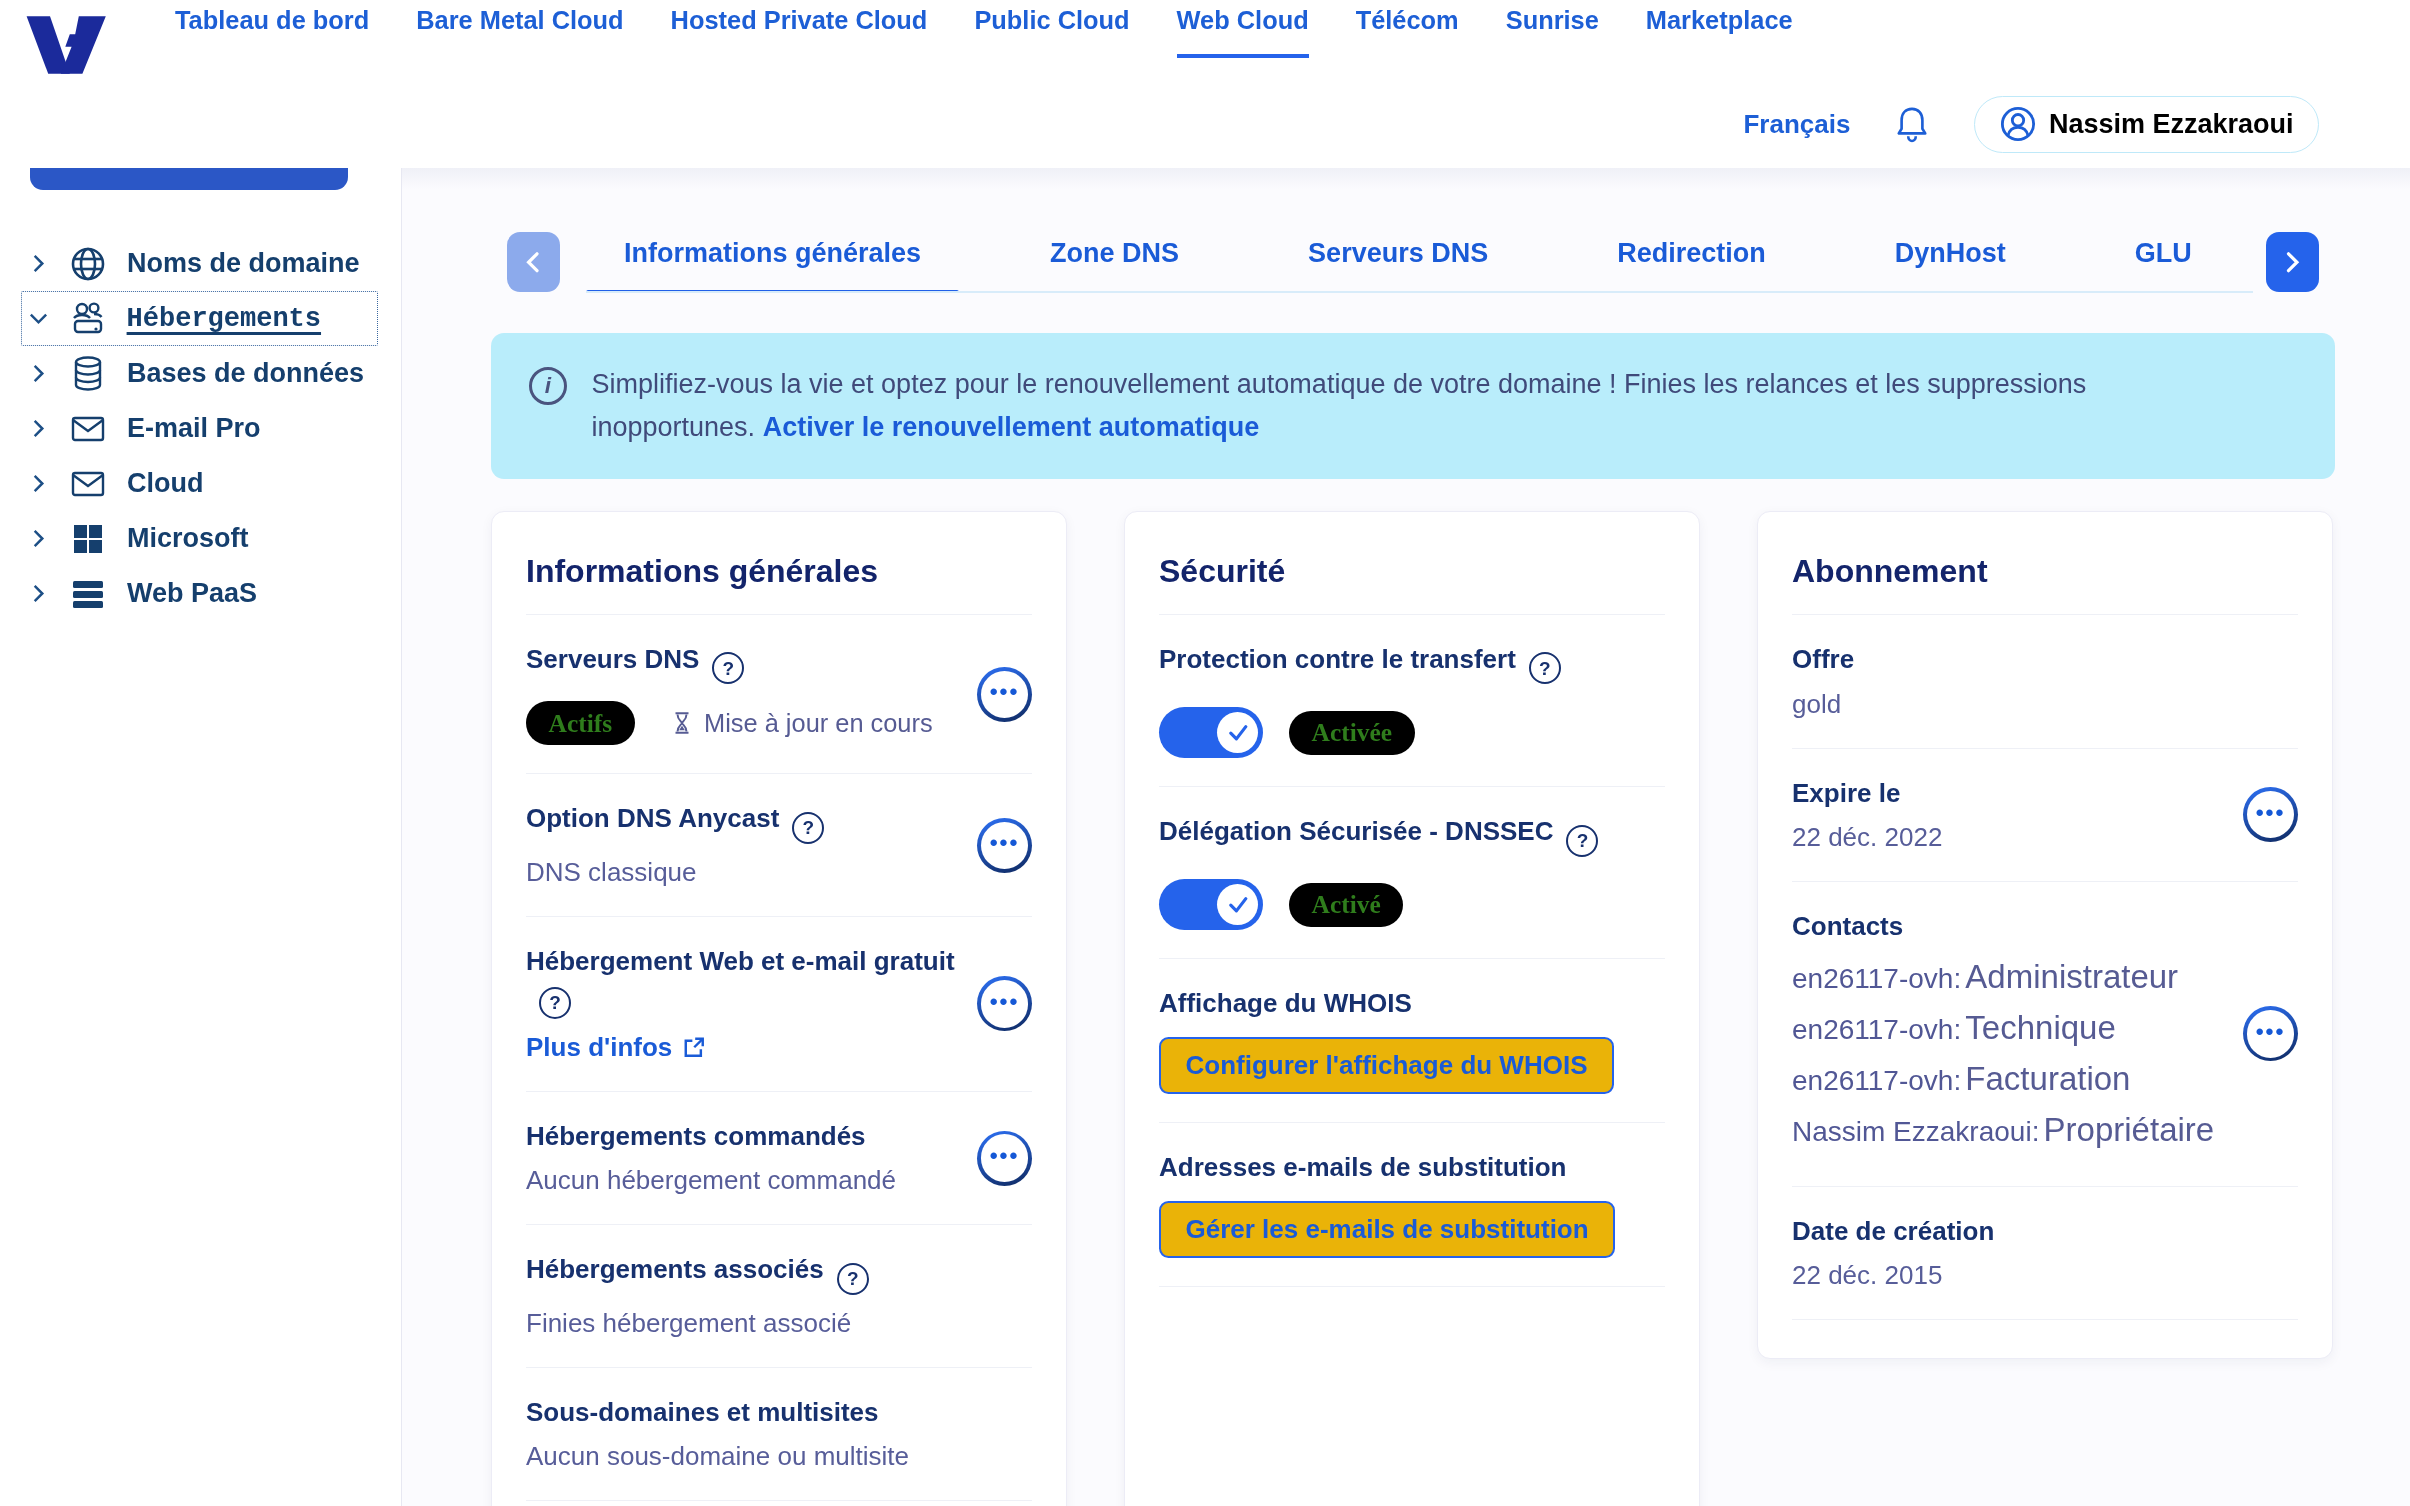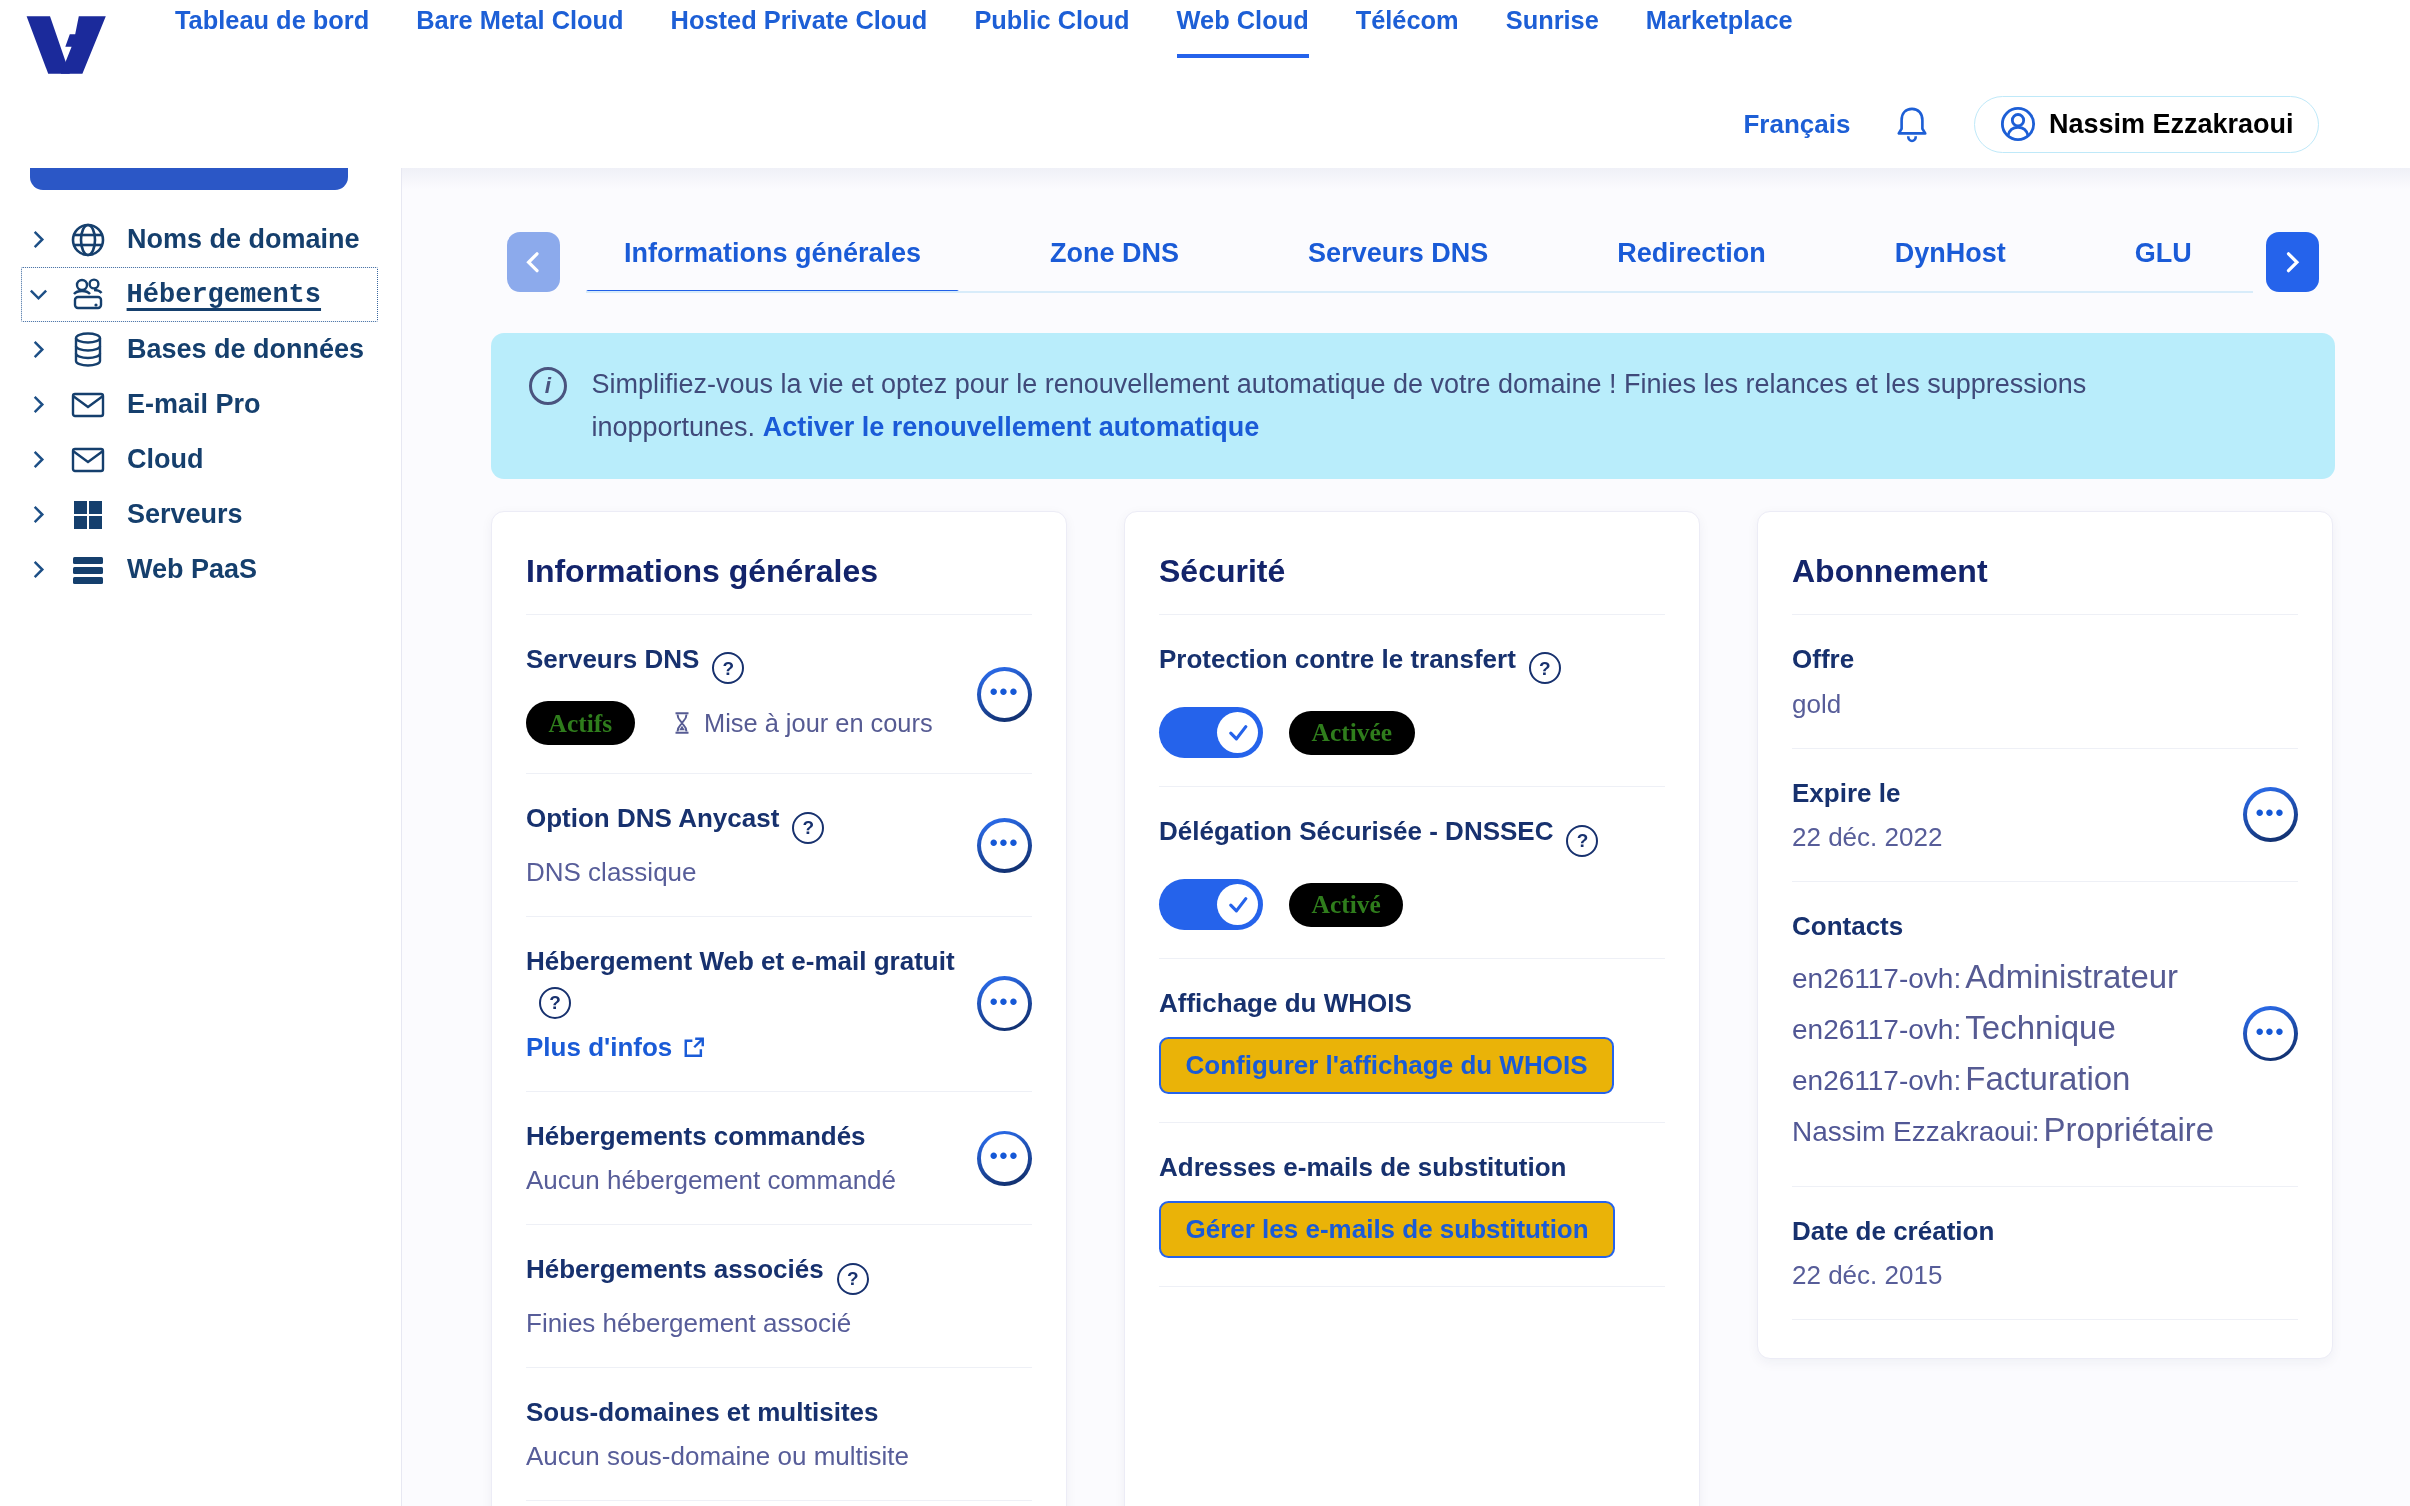--- a/index.html
+++ b/index.html
@@ -28,21 +28,21 @@
   }
   .user-pill .name { font-size:27px; font-weight:700; color:#000000; white-space:nowrap; }
 
   
   .body-row { display:flex; height:1339px; }
 
   
   .sidebar { width:402px; flex:none; background:#fff; border-right:0.9px solid #e7e8f2; position:relative; }
   .sb-button { position:absolute; top:0; left:30px; width:318px; height:21.7px;
     background:#2b57c6; border-radius:0 0 13px 13px; cursor:pointer; }
-  .sb-menu { position:absolute; top:44px; left:0; right:0; display:flex; flex-direction:column; }
+  .sb-menu { position:absolute; top:68px; left:0; right:0; display:flex; flex-direction:column; }
   .sb-item { display:flex; align-items:center; gap:19px; padding:9.4px 0 9.4px 28px; height:55px;
     cursor:pointer; color:#153f6d; }
   .sb-item .label { font-size:27px; font-weight:700; color:#153f6d; white-space:nowrap; }
   .sb-item.selected { border:1.9px dotted #3a679f; margin:0 22.6px 0 21px; padding-left:5.6px; border-radius:1.9px; }
   .sb-item.selected .label { text-decoration:underline; text-underline-offset:5.6px; text-decoration-thickness:2.8px;font-family:Liberation Mono, monospace; }
   .sb-chevron { width:21px; height:21px; flex:none; }
   .sb-icon { width:40px; height:40px; flex:none; }
 
   
   .content { flex:1; position:relative; padding:64px 0 0 89px;
@@ -229,21 +229,21 @@
       <div class="sb-item">
         <svg class="sb-chevron" viewBox="0 0 22 22">
           <path d="M7 3 L15 11 L7 19" fill="none" stroke="#1d4f86" stroke-width="2.6"></path>
           </svg>
         <svg class="sb-icon" viewBox="0 0 40 40">
           <rect x="6" y="6" width="13" height="13" fill="#153f6d"></rect>
           <rect x="21" y="6" width="13" height="13" fill="#153f6d"></rect>
           <rect x="6" y="21" width="13" height="13" fill="#153f6d"></rect>
           <rect x="21" y="21" width="13" height="13" fill="#153f6d"></rect>
           </svg>
-        <span class="label">Serveurs</span>
+        <span class="label">Microsoft</span>
       </div>
 
       <div class="sb-item">
         <svg class="sb-chevron" viewBox="0 0 22 22">
           <path d="M7 3 L15 11 L7 19" fill="none" stroke="#1d4f86" stroke-width="2.6"></path>
           </svg>
         <svg class="sb-icon" viewBox="0 0 40 40">
           <rect x="5" y="7" width="30" height="7" rx="1.5" fill="#153f6d"></rect>
           <rect x="5" y="17" width="30" height="7" rx="1.5" fill="#153f6d"></rect>
           <rect x="5" y="27" width="30" height="7" rx="1.5" fill="#153f6d"></rect>

